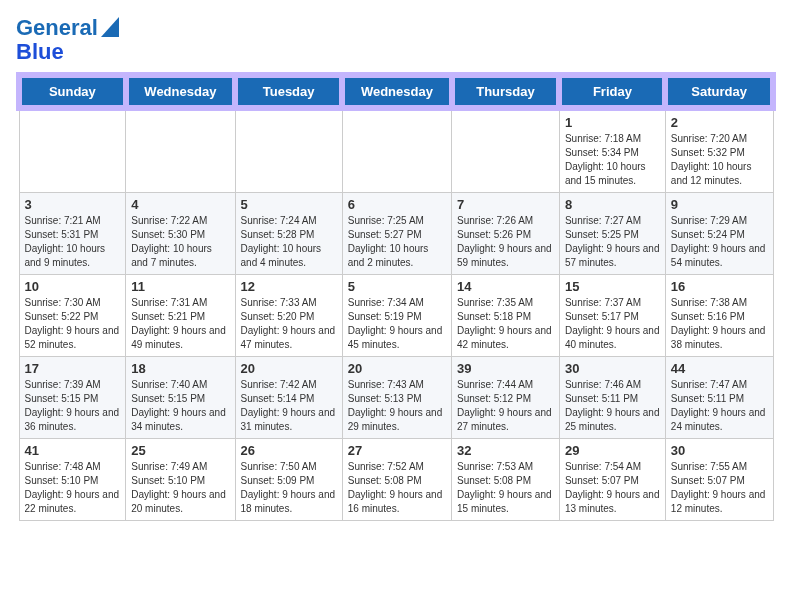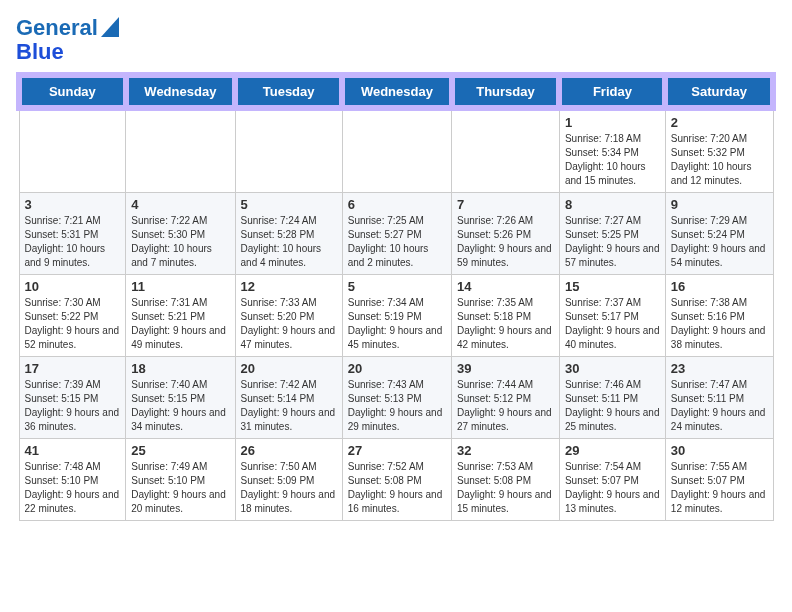--- a/index.html
+++ b/index.html
@@ -209,21 +209,21 @@
         </td>
         <td>
           <div class="day-number">39</div>
           <div class="day-info">Sunrise: 7:44 AM<br>Sunset: 5:12 PM<br>Daylight: 9 hours and 27 minutes.</div>
         </td>
         <td>
           <div class="day-number">30</div>
           <div class="day-info">Sunrise: 7:46 AM<br>Sunset: 5:11 PM<br>Daylight: 9 hours and 25 minutes.</div>
         </td>
         <td>
-          <div class="day-number">23</div>
+          <div class="day-number">44</div>
           <div class="day-info">Sunrise: 7:47 AM<br>Sunset: 5:11 PM<br>Daylight: 9 hours and 24 minutes.</div>
         </td>
       </tr>
       <tr>
         <td>
           <div class="day-number">41</div>
           <div class="day-info">Sunrise: 7:48 AM<br>Sunset: 5:10 PM<br>Daylight: 9 hours and 22 minutes.</div>
         </td>
         <td>
           <div class="day-number">25</div>

